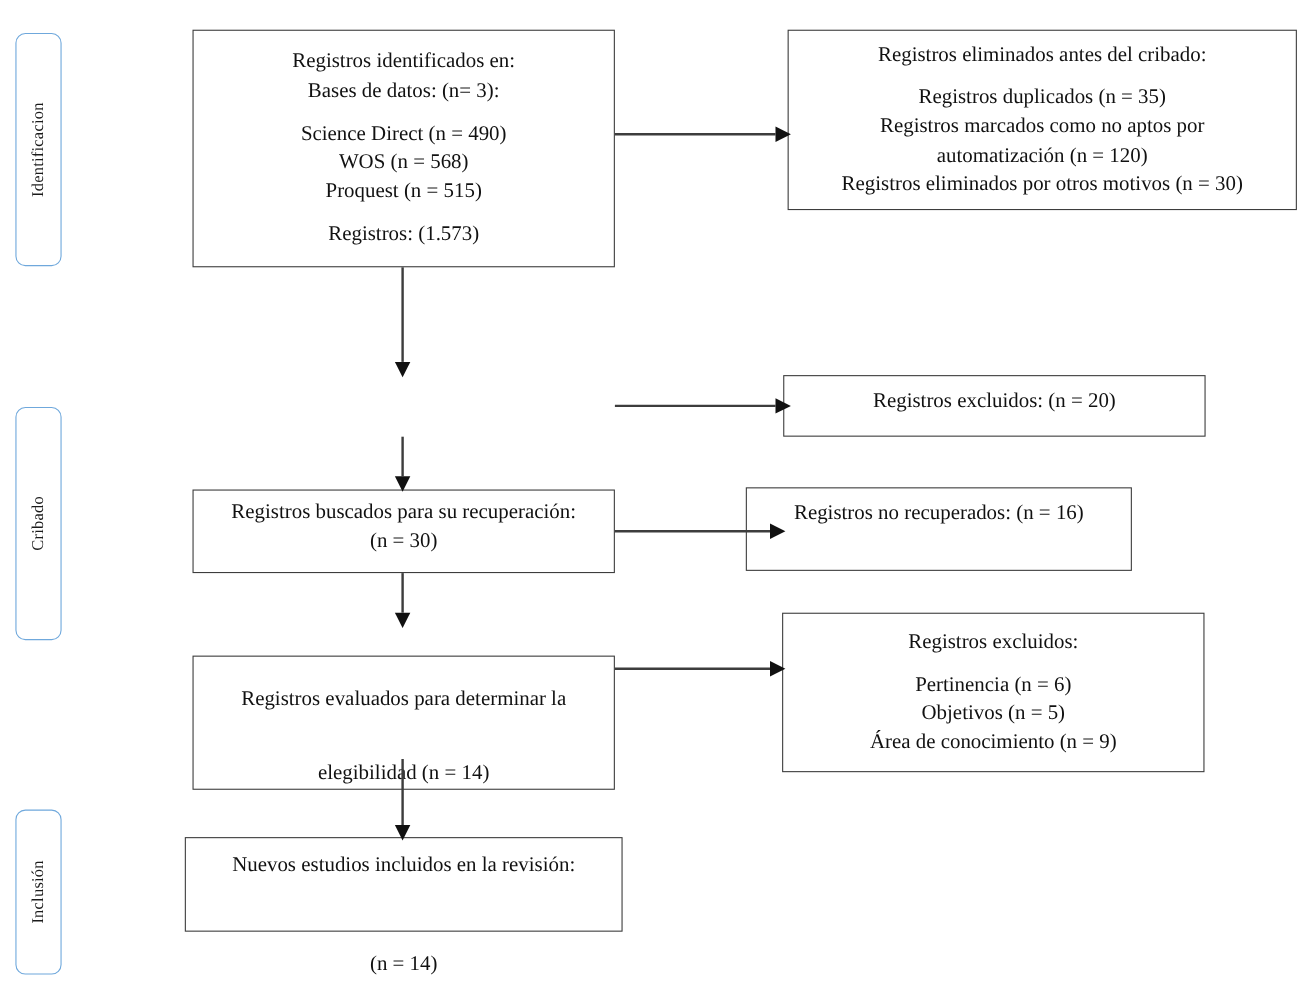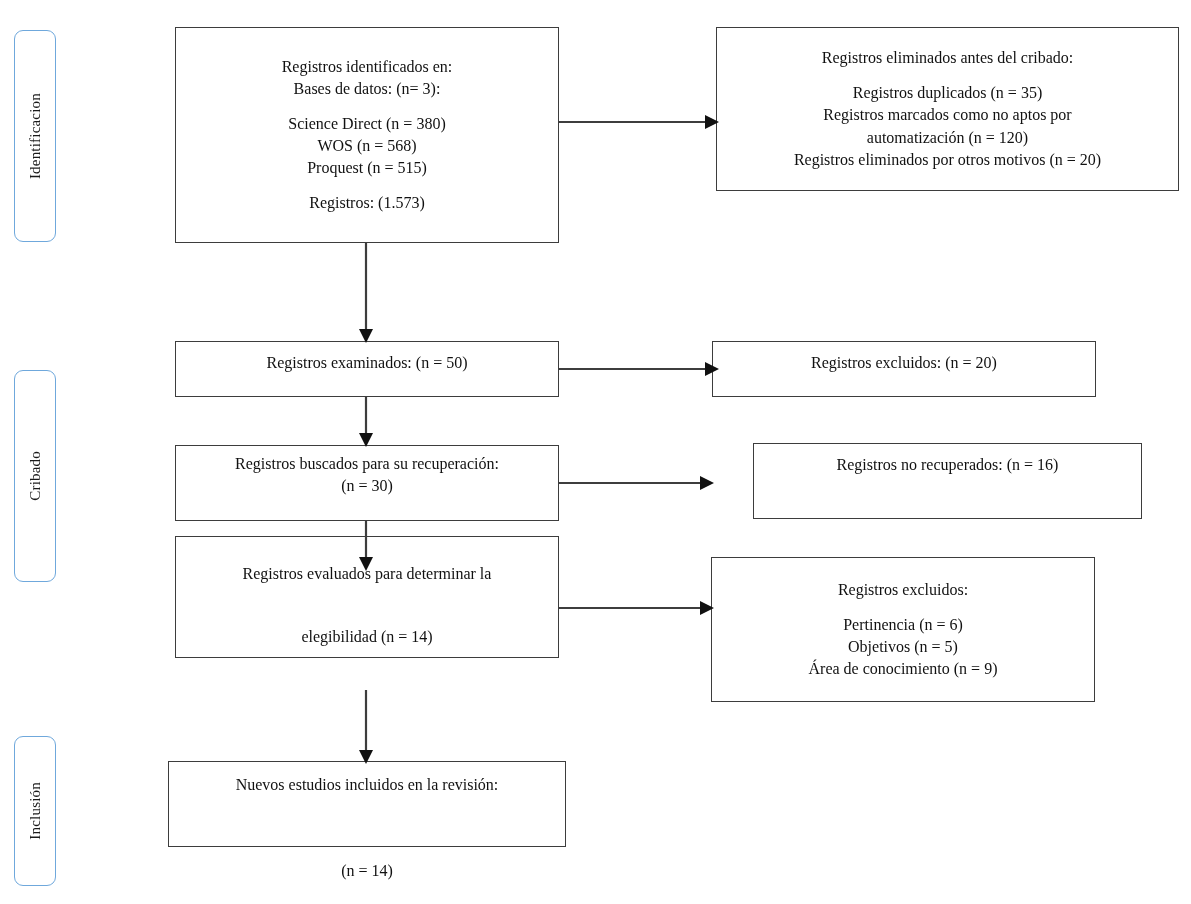--- a/index.html
+++ b/index.html
@@ -44,21 +44,21 @@
     border: 1.6px solid #3d3d3d;
     background: #ffffff;
     display: flex;
     flex-direction: column;
     align-items: center;
     justify-content: center;
     text-align: center;
     padding: 6px 10px;
   }
   .flow-box .line {
-    font-size: 16px;
+    font-size: 19px;
     line-height: 1.38;
     color: #111111;
     white-space: pre-line;
     text-align: center;
   }
   .flow-box .gap {
     height: 13px;
   }
 
   
@@ -84,54 +84,51 @@
   </div>
 
   <div class="stage-pill" style="left:14px; top:736px; width:42px; height:150px;">
     <span class="stage-pill-text">Inclusión</span>
   </div>
 
   <div class="flow-box" style="left:175px; top:27px; width:384px; height:216px;">
     <div class="line">Registros identificados en:</div>
     <div class="line">Bases de datos: (n= 3):</div>
     <div class="gap"></div>
-    <div class="line">Science Direct (n = 380)</div>
+    <div class="line">Science Direct (n = 490)</div>
     <div class="line">WOS (n = 568)</div>
     <div class="line">Proquest (n = 515)</div>
     <div class="gap"></div>
     <div class="line">Registros: (1.573)</div>
   </div>
 
   <div class="flow-box" style="left:716px; top:27px; width:463px; height:164px;">
     <div class="line">Registros eliminados antes del cribado:</div>
     <div class="gap"></div>
     <div class="line">Registros duplicados (n = 35)</div>
     <div class="line">Registros marcados como no aptos por</div>
     <div class="line">automatización (n = 120)</div>
-    <div class="line">Registros eliminados por otros motivos (n = 20)</div>
-  </div>
-
-  <div class="flow-box" style="left:175px; top:341px; width:384px; height:56px; justify-content:flex-start; padding-top:10px;">
-    <div class="line">Registros examinados: (n = 50)</div>
-  </div>
+    <div class="line">Registros eliminados por otros motivos (n = 30)</div>
+  </div>
+
 
   <div class="flow-box" style="left:712px; top:341px; width:384px; height:56px; justify-content:flex-start; padding-top:10px;">
     <div class="line">Registros excluidos: (n = 20)</div>
   </div>
 
   <div class="flow-box" style="left:175px; top:445px; width:384px; height:76px; justify-content:flex-start; padding-top:7px;">
     <div class="line">Registros buscados para su recuperación:</div>
     <div class="line">(n = 30)</div>
   </div>
 
-  <div class="flow-box" style="left:753px; top:443px; width:389px; height:76px; justify-content:flex-start; padding-top:10px;">
+  <div class="flow-box" style="left:678px; top:443px; width:351px; height:76px; justify-content:flex-start; padding-top:10px;">
     <div class="line">Registros no recuperados: (n = 16)</div>
   </div>
 
-  <div class="flow-box" style="left:175px; top:536px; width:384px; height:122px; justify-content:flex-start; padding-top:26px;gap:41px;">
+  <div class="flow-box" style="left:175px; top:596px; width:384px; height:122px; justify-content:flex-start; padding-top:26px;gap:41px;">
     <div class="line">Registros evaluados para determinar la</div>
     <div class="line">elegibilidad (n = 14)</div>
   </div>
 
   <div class="flow-box" style="left:711px; top:557px; width:384px; height:145px;font-family:Liberation Serif, serif;">
     <div class="line">Registros excluidos:</div>
     <div class="gap"></div>
     <div class="line">Pertinencia (n = 6)</div>
     <div class="line">Objetivos (n = 5)</div>
     <div class="line">Área de conocimiento (n = 9)</div>

